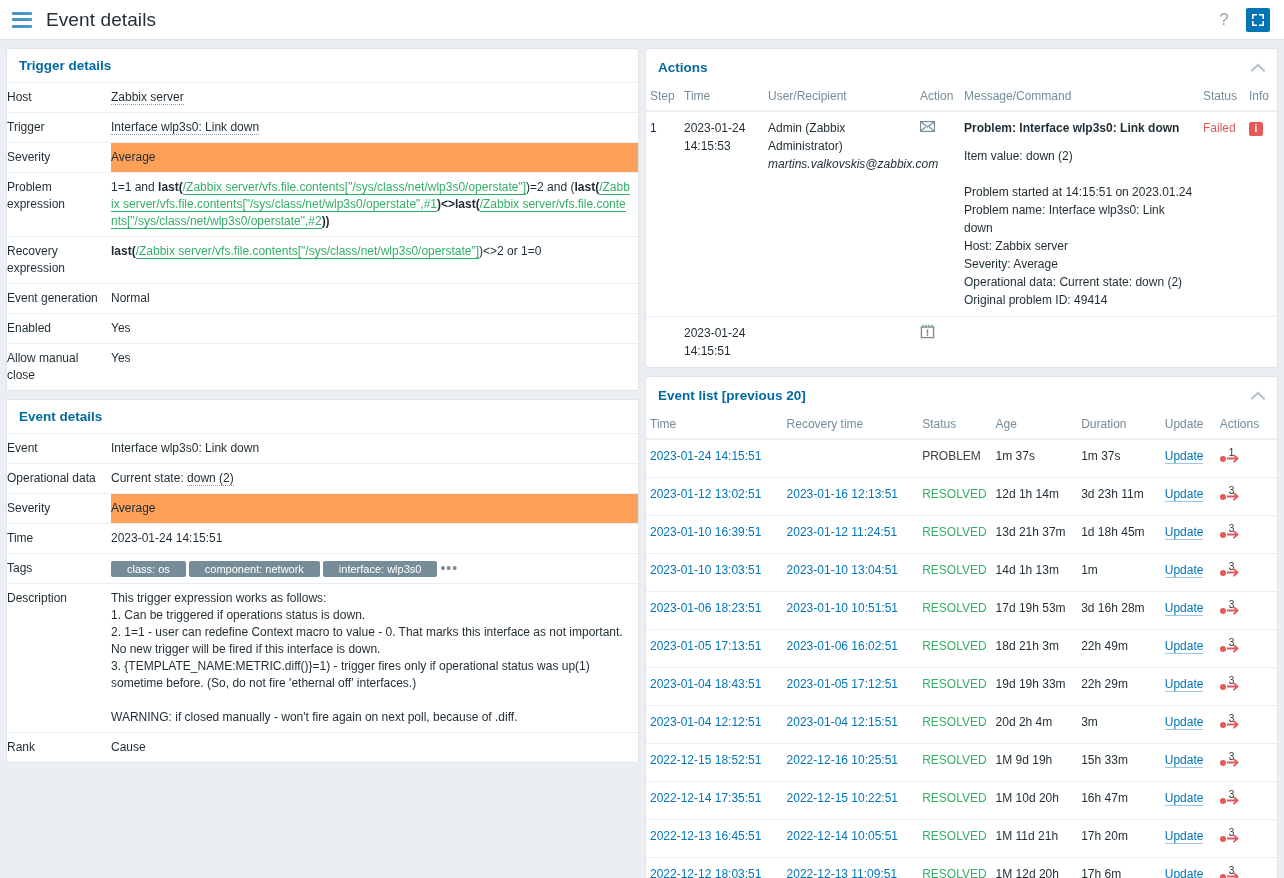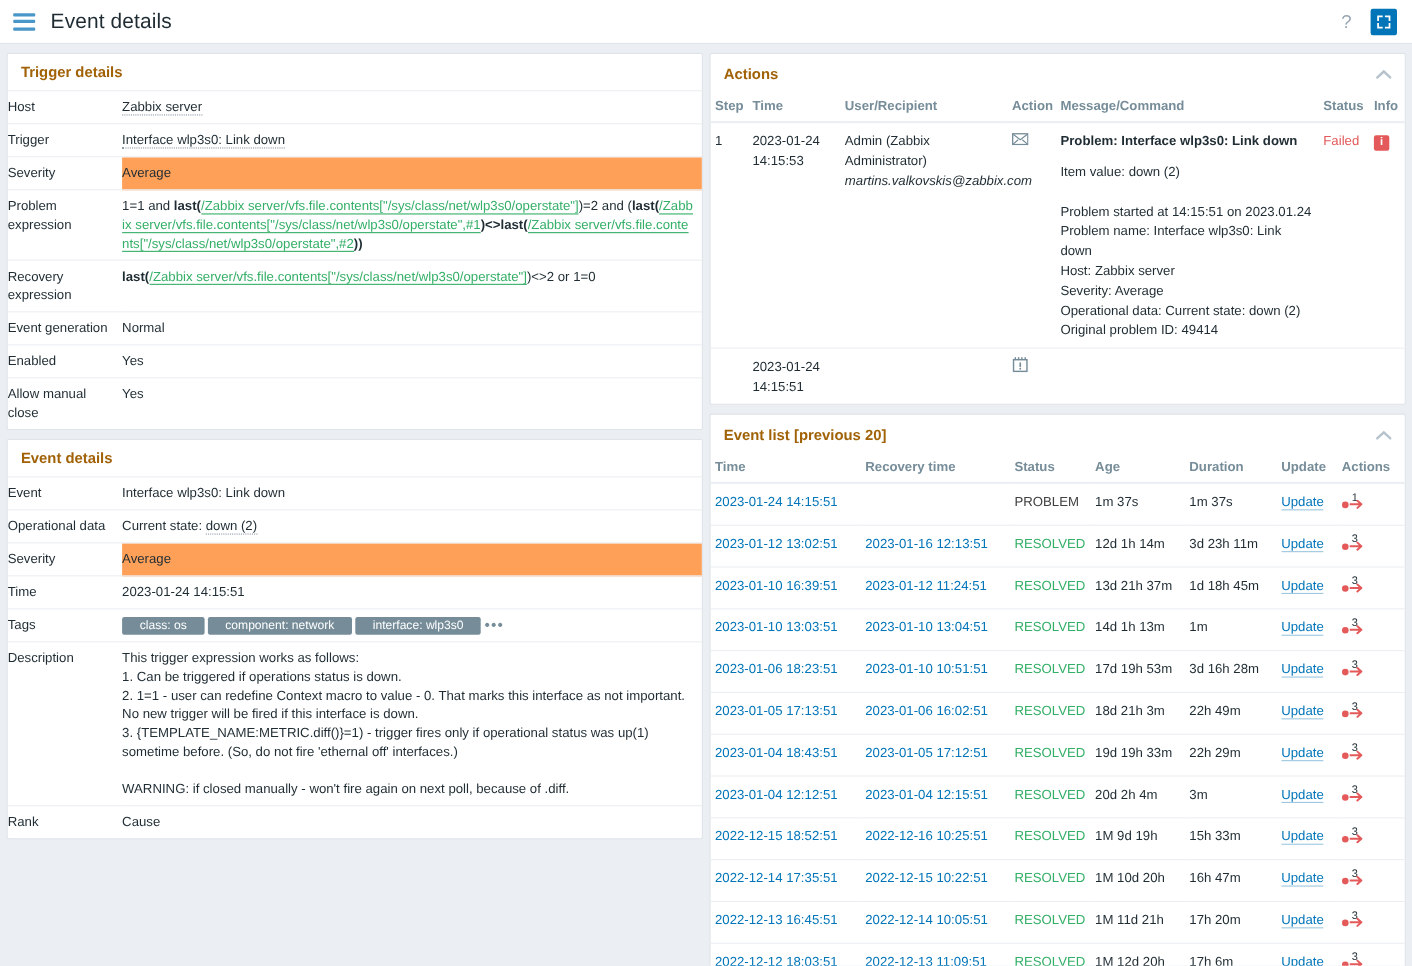--- a/index.html
+++ b/index.html
@@ -30,21 +30,21 @@
 
   
   .columns { display: flex; padding: 8px 6px 0 6px; gap: 6px; align-items: flex-start; }
   .col { width: 50%; display: flex; flex-direction: column; gap: 8px; }
 
   .panel { background: #fff; border: 1px solid #dfe4e9; border-radius: 2px; }
   .panel-head {
     display: flex; align-items: center; justify-content: space-between;
     padding: 9px 10px 9px 12px;
   }
-  .panel-head h4 { margin: 0; font-size: 13.5px; font-weight: bold; color: #a16207; }
+  .panel-head h4 { margin: 0; font-size: 13.5px; font-weight: bold; color: #0369a1; }
   .chevron { width: 18px; height: 18px; cursor: pointer; display:flex; align-items:center; justify-content:center;}
 
   
   table.kv { width: 100%; border-collapse: collapse; table-layout: fixed; }
   table.kv td { padding: 6px 8px 6px 0; vertical-align: top; line-height: 17px; border-top: 1px solid #ebeef2; }
   table.kv tr:first-child td { border-top: 1px solid #ebeef2; }
   td.k { width: 104px; padding-left: 12px; color: #1f2c33; }
   td.v { color: #1f2c33; word-wrap: break-word; }
   td.sev { background: #ffa059; color: #1f2c33; padding-left: 10px; }
   .green-d { color: #34af67; }
@@ -56,21 +56,21 @@
   
   .tag { display: inline-block; background: #768d99; color: #fff; font-size: 11px; line-height: 14px;
          padding: 1px 16px; border-radius: 2px; margin-right: 3px; vertical-align: middle; }
   .tag-more { display: inline-block; color: #768d99; font-size: 14px; letter-spacing: 1px; vertical-align: middle; cursor: pointer; }
 
   .desc { white-space: pre-wrap; line-height: 18px; }
 
   
   table.grid { width: 100%; border-collapse: collapse; table-layout: fixed; }
   table.grid th {
-    font-weight: bold; color: #768d99; text-align: left;
+    font-weight: normal; color: #768d99; text-align: left;
     padding: 4px 4px 7px 4px; border-bottom: 2px solid #ebeef2; white-space: nowrap;
   }
   table.grid td { padding: 7px 4px; vertical-align: top; border-top: 1px solid #ebeef2; line-height: 18px; }
   table.grid tr:first-child td { border-top: none; }
   th.first, td.first { padding-left: 12px; }
   .italic { font-style: italic; }
   .msgtitle { font-weight: bold; }
   .msgbody { margin-top: 10px; white-space: pre-wrap; }
   .mail-icon { display:inline-block; }
   .info-badge { display: inline-block; width: 14px; height: 14px; background: #e45959; color: #fff;

